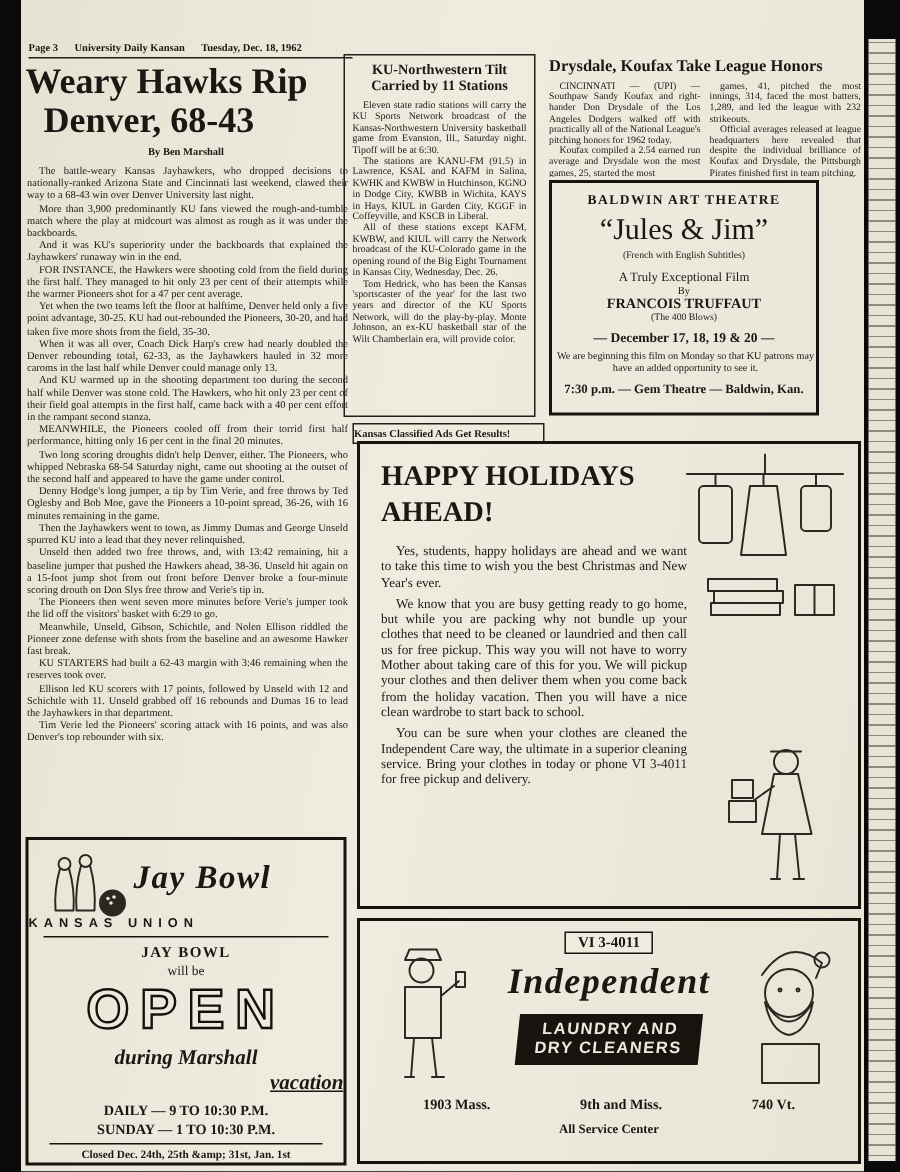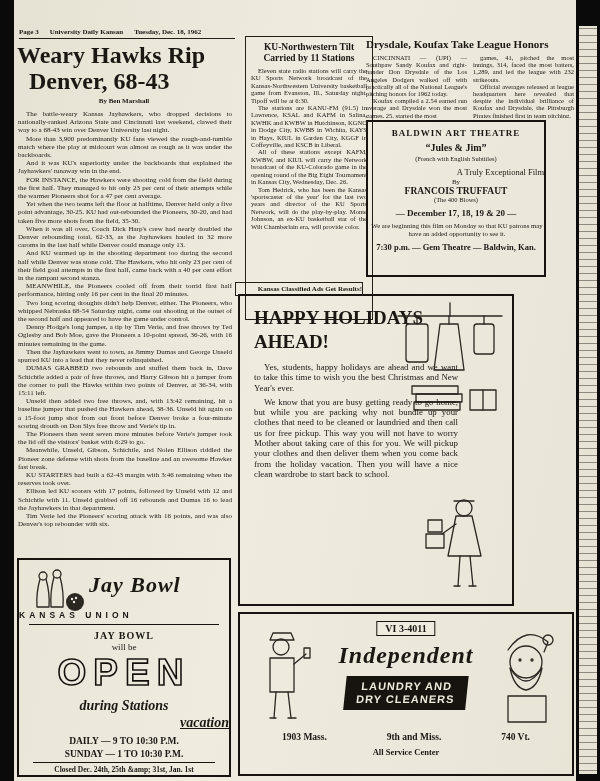--- a/index.html
+++ b/index.html
@@ -19,50 +19,50 @@
 
   
   .headline { position:absolute; left:3px; top:42px; width:218px; font-size:24px; font-weight:bold; line-height:26px; }
   .headline .l2 { padding-left:12px; }
   .byline { position:absolute; left:3px; top:97px; width:214px; text-align:center; font-size:7px; font-weight:bold; }
   .article-col { position:absolute; left:4px; top:110px; width:214px; height:444px; overflow:hidden;
                  font-size:7px; line-height:8.2px; text-align:justify; }
   .article-col p { text-indent:8px;font-family:Liberation Serif, serif; }
 
   
-  .radio-box { position:absolute; left:231px; top:36px; width:128px; height:284px; border:1px solid #231f19;
+  .radio-box { position:absolute; left:215px; top:36px; width:128px; height:242px; border:1px solid #231f19;
                padding:5px 5px; overflow:hidden; }
   .radio-box .rb-title { text-align:center; font-weight:bold; font-size:9.5px; line-height:10.5px; margin-bottom:4px; }
   .radio-box p { font-size:6.6px; line-height:7.4px; text-align:justify; text-indent:7px; }
   .classified-strip { position:absolute; left:221px; top:282px; width:128px; height:14px; border:1px solid #231f19;
-               text-align:right; font-size:7px; font-weight:bold; line-height:12px; }
+               text-align:left; font-size:7px; font-weight:bold; line-height:12px; }
 
   
   .honors-headline { position:absolute; left:352px; top:38px; width:208px; font-size:11px; font-weight:bold; }
   .honors-col { position:absolute; top:54px; width:101px; height:64px; overflow:hidden;
                 font-size:6.5px; line-height:7.2px; text-align:justify; }
   .honors-col p { text-indent:7px; }
   .hc1 { left:352px; } .hc2 { left:459px; }
 
   
   .baldwin { position:absolute; left:352px; top:120px; width:180px; height:157px; border:2px solid #17140f;
              text-align:center; padding-top:6px; overflow:hidden; }
   .b-venue { font-size:9px; font-weight:bold; letter-spacing:1px; }
-  .b-film  { font-size:10px; font-weight:bold; margin-top:4px; }
+  .b-film  { font-size:20px; font-weight:normal; margin-top:4px; }
   .b-sub   { font-size:6.5px; margin-top:2px; }
-  .b-tag1  { font-size:8.5px; margin-top:5px;text-align:right; }
+  .b-tag1  { font-size:8.5px; margin-top:5px; }
   .b-by    { font-size:7px; margin-top:1px; }
   .b-dir   { font-size:9.5px; font-weight:bold; }
   .b-dirn  { font-size:6.5px; }
   .b-dates { font-size:9px; font-weight:bold; margin-top:5px; }
   .b-note  { font-size:6.8px; line-height:7.6px; width:178px; margin:4px auto 0; }
   .b-show  { font-size:8.5px; font-weight:bold; margin-top:5px; }
 
   
-  .holidays { position:absolute; left:224px; top:294px; width:276px; height:312px; border:2px solid #17140f; overflow:hidden; }
+  .holidays { position:absolute; left:224px; top:294px; width:336px; height:312px; border:2px solid #17140f; overflow:hidden; }
   .h-title { position:absolute; left:14px; top:10px; font-size:19px; font-weight:bold; line-height:24px; }
   .h-text { position:absolute; left:14px; top:66px; width:204px; font-size:8.8px; line-height:10.3px; text-align:justify; }
   .h-text p { text-indent:10px; margin-bottom:4px; }
   .h-clothes { position:absolute; right:6px; top:6px; }
   .h-lady { position:absolute; right:8px; bottom:4px; }
 
   
   .laundry { position:absolute; left:224px; top:612px; width:336px; height:164px; border:2px solid #17140f; overflow:hidden;padding-left:32px; }
   .l-phone { position:absolute; left:50%; transform:translateX(-50%); top:7px; border:1.5px solid #17140f;
              padding:1px 8px; font-size:10px; font-weight:bold; background:#efebdf; }
@@ -121,21 +121,20 @@
       <p>More than 3,900 predominantly KU fans viewed the rough-and-tumble match where the play at midcourt was almost as rough as it was under the backboards.</p>
       <p>And it was KU's superiority under the backboards that explained the Jayhawkers' runaway win in the end.</p>
       <p>FOR INSTANCE, the Hawkers were shooting cold from the field during the first half. They managed to hit only 23 per cent of their attempts while the warmer Pioneers shot for a 47 per cent average.</p>
       <p>Yet when the two teams left the floor at halftime, Denver held only a five point advantage, 30-25. KU had out-rebounded the Pioneers, 30-20, and had taken five more shots from the field, 35-30.</p>
       <p>When it was all over, Coach Dick Harp's crew had nearly doubled the Denver rebounding total, 62-33, as the Jayhawkers hauled in 32 more caroms in the last half while Denver could manage only 13.</p>
       <p>And KU warmed up in the shooting department too during the second half while Denver was stone cold. The Hawkers, who hit only 23 per cent of their field goal attempts in the first half, came back with a 40 per cent effort in the rampant second stanza.</p>
       <p>MEANWHILE, the Pioneers cooled off from their torrid first half performance, hitting only 16 per cent in the final 20 minutes.</p>
       <p>Two long scoring droughts didn't help Denver, either. The Pioneers, who whipped Nebraska 68-54 Saturday night, came out shooting at the outset of the second half and appeared to have the game under control.</p>
       <p>Denny Hodge's long jumper, a tip by Tim Verie, and free throws by Ted Oglesby and Bob Moe, gave the Pioneers a 10-point spread, 36-26, with 16 minutes remaining in the game.</p>
       <p>Then the Jayhawkers went to town, as Jimmy Dumas and George Unseld spurred KU into a lead that they never relinquished.</p>
-      <p>DUMAS GRABBED two rebounds and stuffed them back in, Dave Schichtle added a pair of free throws, and Harry Gibson hit a jumper from the corner to pull the Hawks within two points of Denver, at 36-34, with 15:11 left.</p>
       <p>Unseld then added two free throws, and, with 13:42 remaining, hit a baseline jumper that pushed the Hawkers ahead, 38-36. Unseld hit again on a 15-foot jump shot from out front before Denver broke a four-minute scoring drouth on Don Slys free throw and Verie's tip in.</p>
       <p>The Pioneers then went seven more minutes before Verie's jumper took the lid off the visitors' basket with 6:29 to go.</p>
       <p>Meanwhile, Unseld, Gibson, Schichtle, and Nolen Ellison riddled the Pioneer zone defense with shots from the baseline and an awesome Hawker fast break.</p>
       <p>KU STARTERS had built a 62-43 margin with 3:46 remaining when the reserves took over.</p>
       <p>Ellison led KU scorers with 17 points, followed by Unseld with 12 and Schichtle with 11. Unseld grabbed off 16 rebounds and Dumas 16 to lead the Jayhawkers in that department.</p>
       <p>Tim Verie led the Pioneers' scoring attack with 16 points, and was also Denver's top rebounder with six.</p>
     </div>
 
     <div class="radio-box">
       <div class="rb-title">
@@ -190,20 +189,21 @@
           <rect class="sk" x="18" y="84" width="46" height="8"></rect>
           <rect class="sk" x="22" y="92" width="46" height="8"></rect>
           <rect class="sk" x="20" y="100" width="46" height="8"></rect>
           <rect class="sk" x="76" y="88" width="26" height="20"></rect>
           <line class="sk" x1="89" y1="88" x2="89" y2="108"></line>
         </svg>
       </div>
       <div class="h-text">
         <p>Yes, students, happy holidays are ahead and we want to take this time to wish you the best Christmas and New Year's ever.</p>
         <p>We know that you are busy getting ready to go home, but while you are packing why not bundle up your clothes that need to be cleaned or laundried and then call us for free pickup. This way you will not have to worry Mother about taking care of this for you. We will pickup your clothes and then deliver them when you come back from the holiday vacation. Then you will have a nice clean wardrobe to start back to school.</p>
+        <p>You can be sure when your clothes are cleaned the Independent Care way, the ultimate in a superior cleaning service. Bring your clothes in today or phone VI 3-4011 for free pickup and delivery.</p>
       </div>
       <div class="h-lady">
         <svg width="86" height="108" viewBox="0 0 86 108">
           <circle class="sk" cx="46" cy="16" r="8"></circle>
           <line class="sk" x1="36" y1="9" x2="56" y2="9"></line>
           <path class="sk" d="M38 24 h16 l9 40 h-33 z"></path>
           <line class="sk" x1="42" y1="64" x2="40" y2="94"></line>
           <line class="sk" x1="52" y1="64" x2="55" y2="94"></line>
           <line class="sk" x1="36" y1="94" x2="42" y2="94"></line>
           <line class="sk" x1="51" y1="94" x2="58" y2="94"></line>
@@ -265,21 +265,21 @@
           <circle cx="47" cy="30" r="1.2" fill="#efebdf"></circle>
           <circle cx="45" cy="34" r="1.2" fill="#efebdf"></circle>
         </svg>
       </div>
       <div class="j-logo">Jay Bowl</div>
       <div class="j-union">KANSAS UNION</div>
       <div class="j-rule1"></div>
       <div class="j-line1">JAY BOWL</div>
       <div class="j-line2">will be</div>
       <div class="j-open">OPEN</div>
-      <div class="j-script1">during Stations</div>
+      <div class="j-script1">during Marshall</div>
       <div class="j-script2">vacation</div>
       <div class="j-daily">DAILY — 9 TO 10:30 P.M.</div>
       <div class="j-sunday">SUNDAY — 1 TO 10:30 P.M.</div>
       <div class="j-rule2"></div>
       <div class="j-closed">Closed Dec. 24th, 25th &amp;amp; 31st, Jan. 1st</div>
     </div>
 
   </div>
   <div class="edge-sliver"></div>
 </div>

